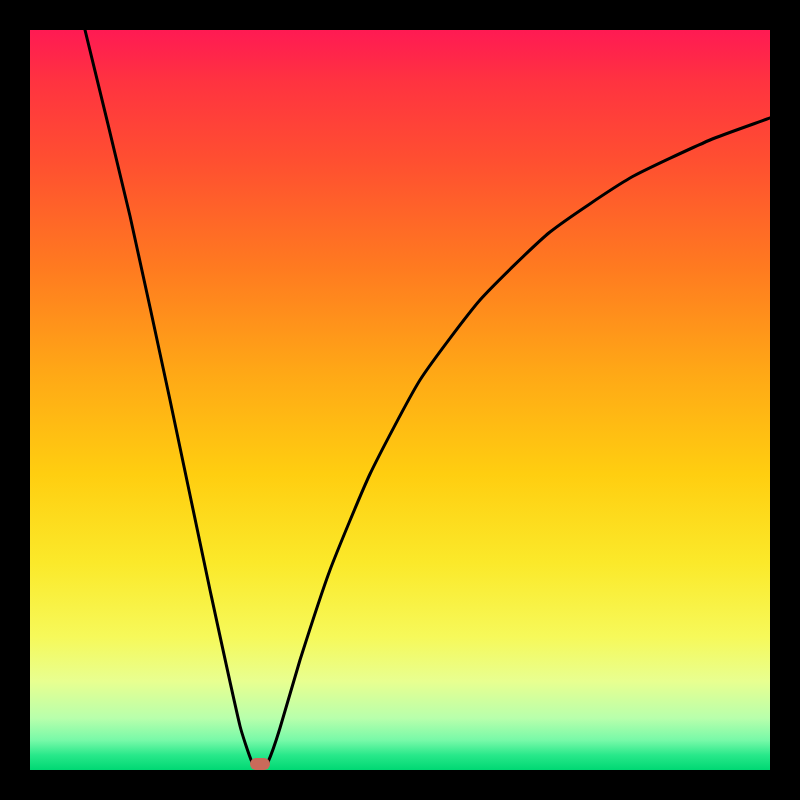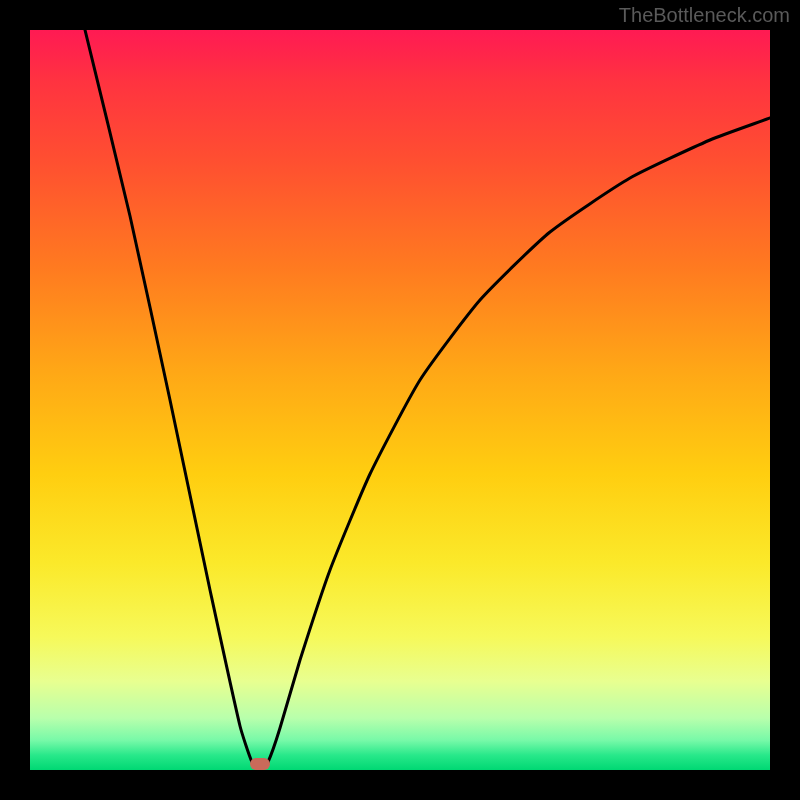--- a/index.html
+++ b/index.html
@@ -61,21 +61,20 @@
     color: #5a5a5a;
     font-size: 20px;
     font-weight: 400;
     letter-spacing: 0px;
   }
 </style>
 </head>
 <body>
 
 <div class="frame">
-  <div class="attribution">TheBottleneck.com</div>
 
   <div class="plot-area">
     <svg class="curve-svg" viewBox="0 0 740 740" preserveAspectRatio="none">
       <path id="curve-path" d="M 55 0 C 63.1 33.5 92.3 152.4 100 186 C 107.6 219.0 132.9 336.9 140 370 C 147.3 404.2 172.7 525.8 180 560 C 185.3 584.5 204.1 671.7 210 696 C 211.6 702.6 219.2 725.9 222 732 C 222.8 733.8 228.6 740.0 230 740 C 231.4 740.0 237.1 733.8 238 732 C 240.7 726.2 248.1 704.2 250 698 C 253.8 685.8 266.2 642.2 270 630 C 275.2 613.7 294.0 556.0 300 540 C 306.6 522.5 332.0 460.9 340 444 C 348.2 426.7 379.8 366.2 390 350 C 399.6 334.8 438.2 283.5 450 270 C 461.6 256.8 506.4 213.0 520 202 C 533.4 191.1 585.0 156.6 600 148 C 613.8 140.1 665.4 116.3 680 110 C 690.6 105.5 729.2 92.0 740 88" fill="none" stroke="#000" stroke-width="3" stroke-linejoin="round" stroke-linecap="round"></path>
     </svg>
     <div id="marker" class="marker" style="left: 230px; top: 734px; background: rgb(201, 106, 90);"></div>
   </div>
 </div>
 
 </body></html>

